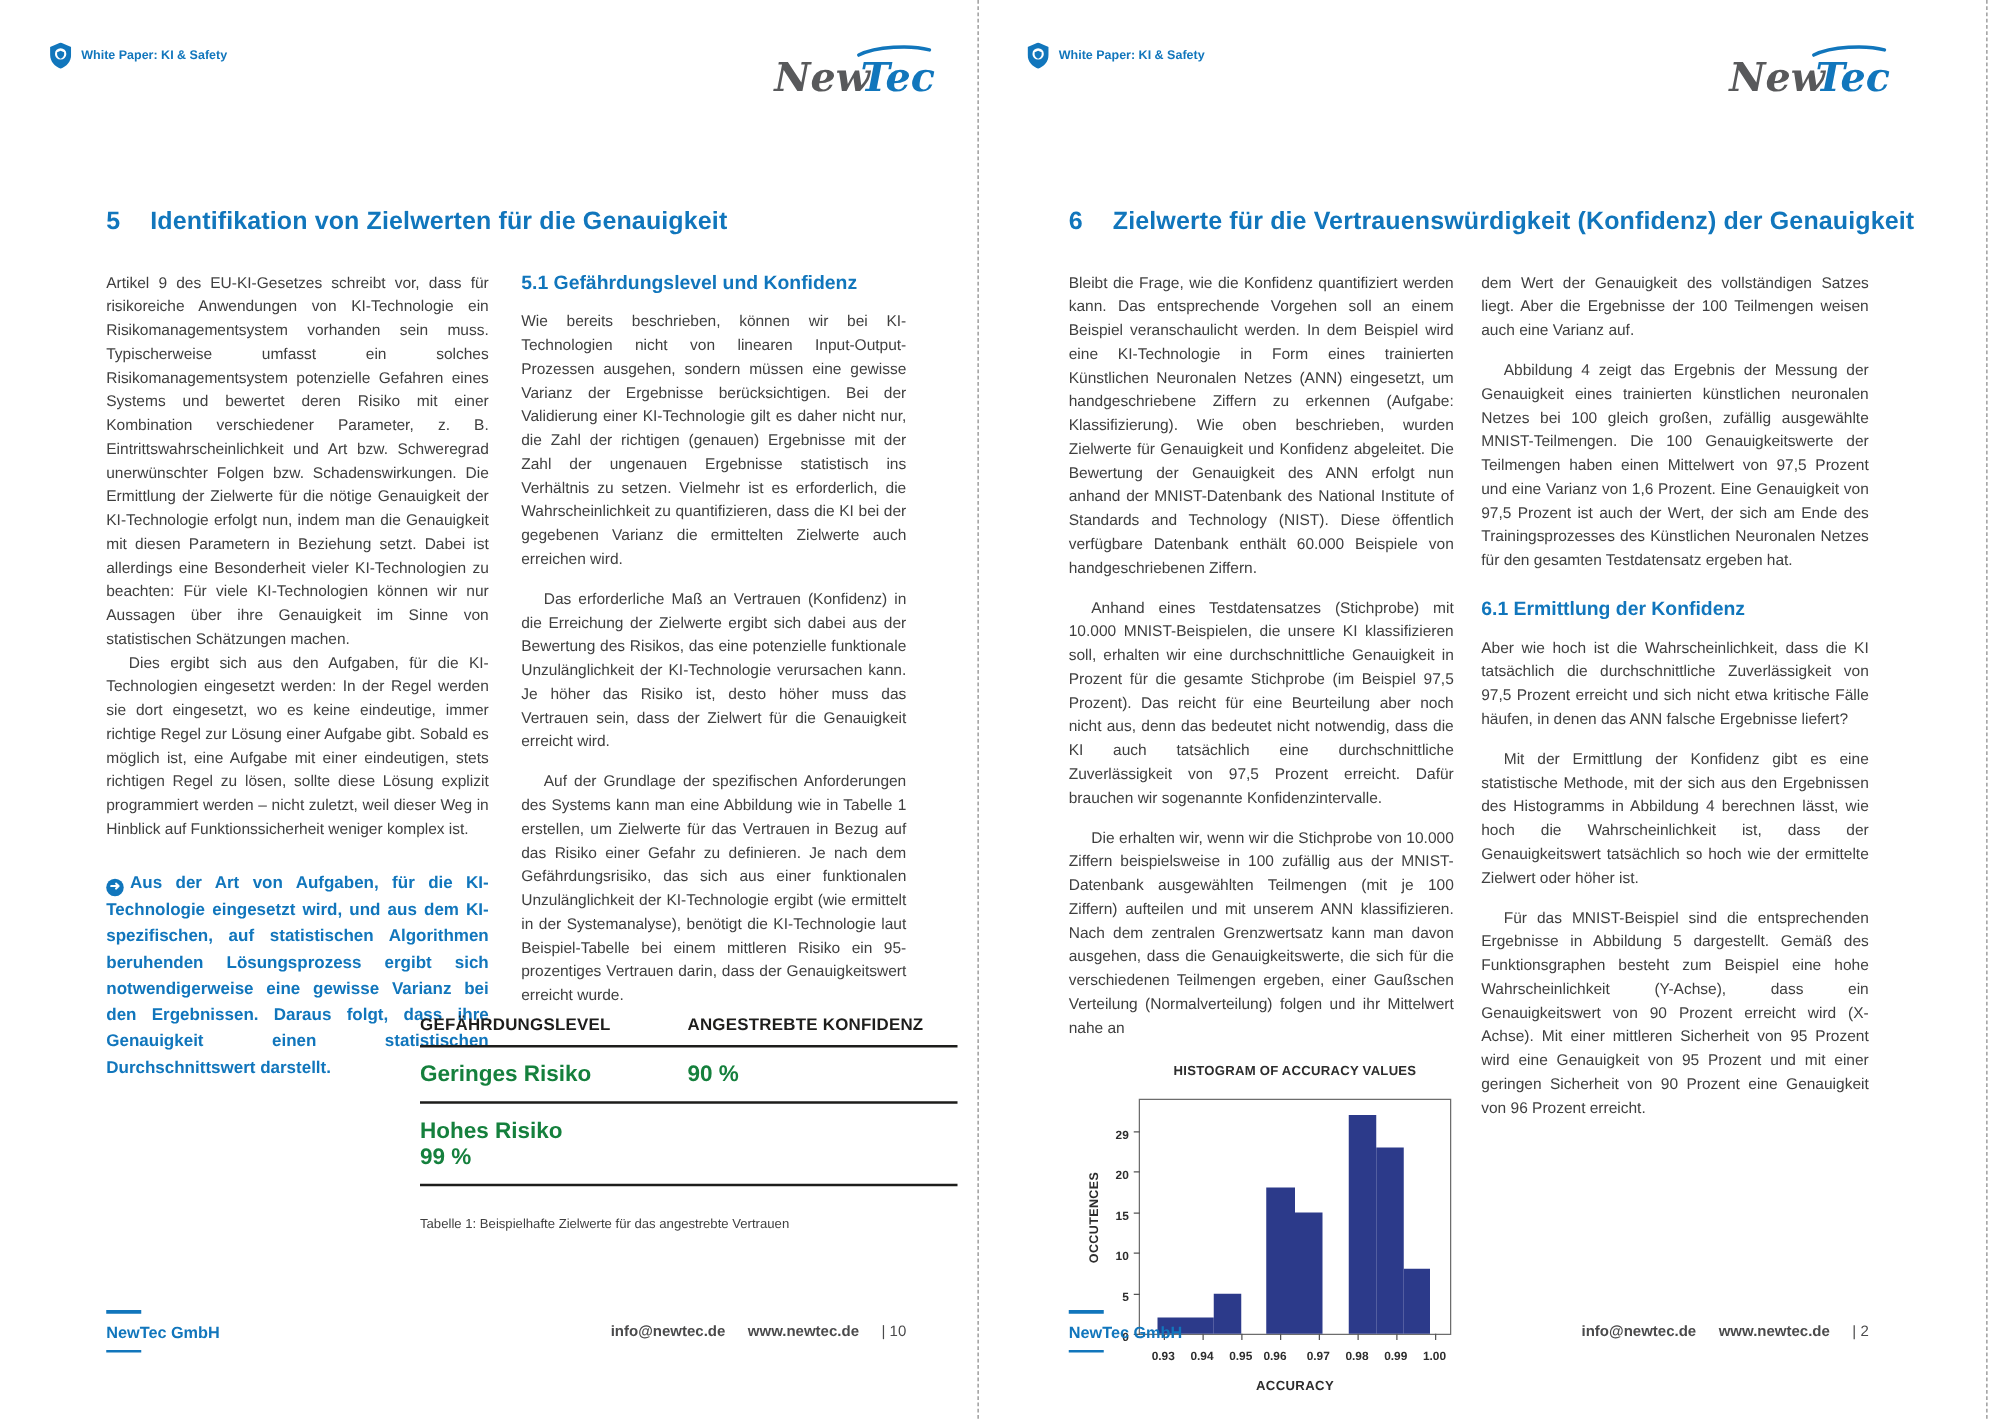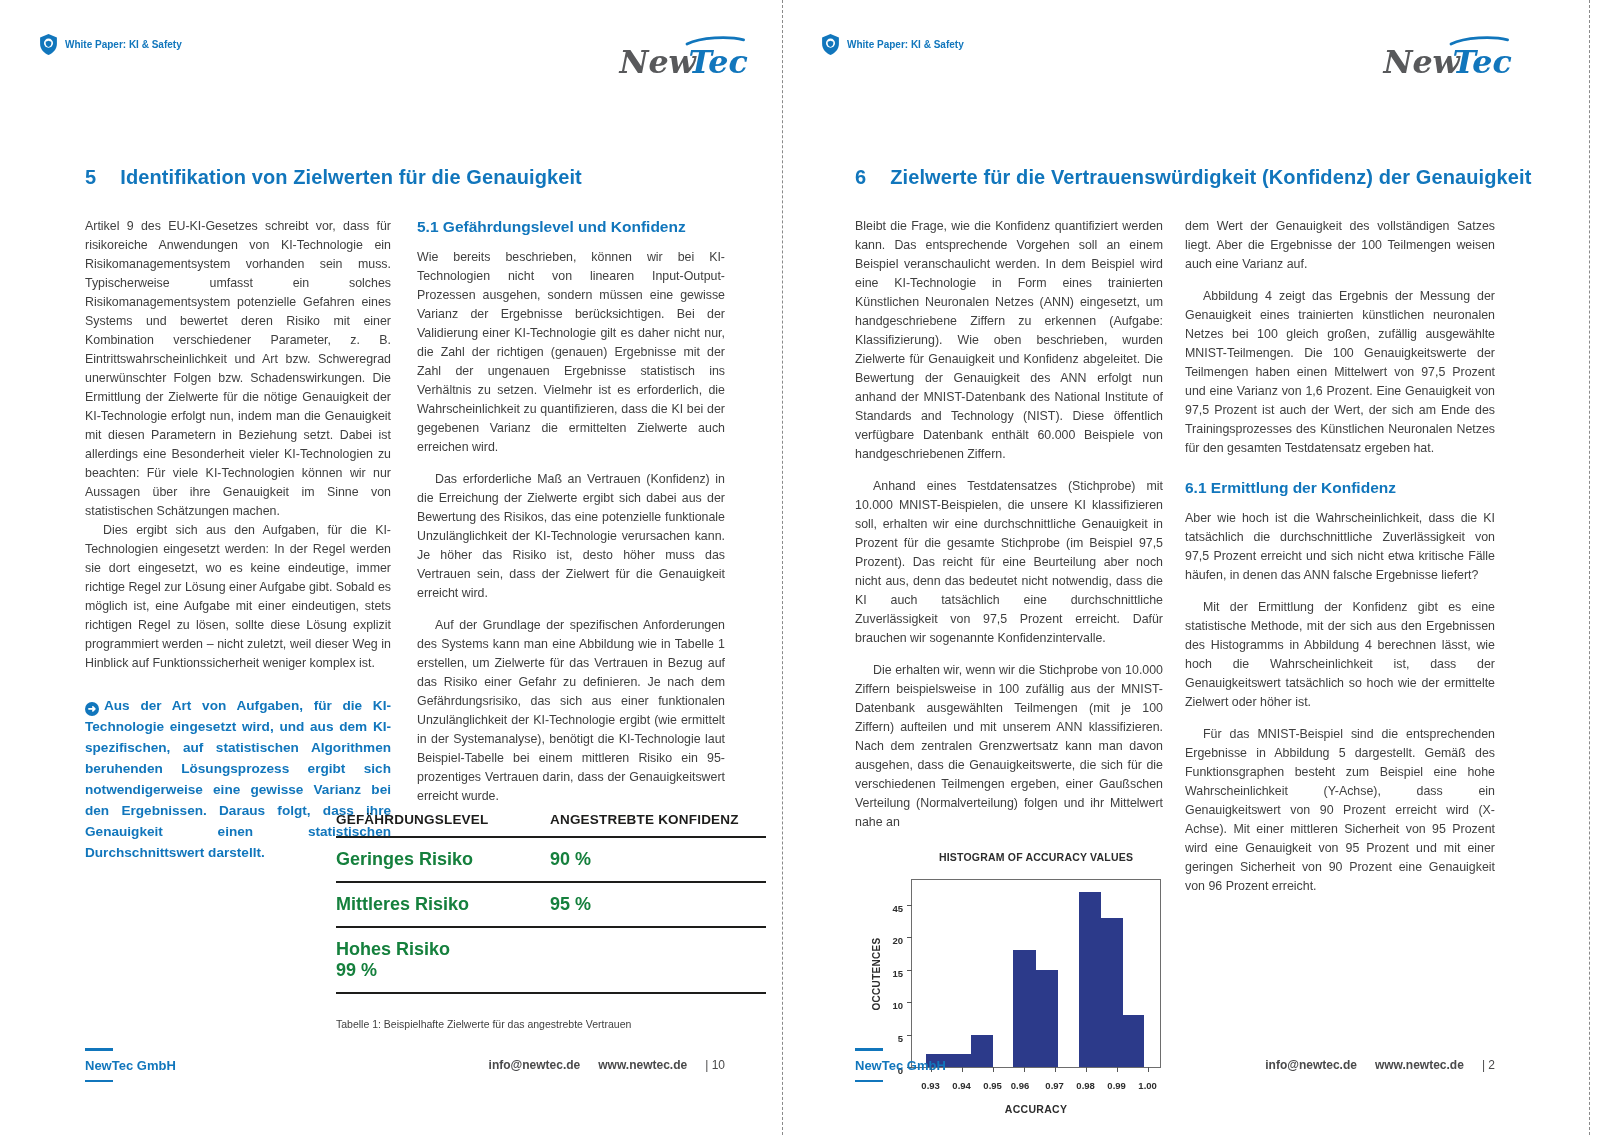--- a/index.html
+++ b/index.html
@@ -123,24 +123,20 @@
   </div>
 
   <div class="tbl">
     <div class="trow thead">
       <span class="c1">GEFÄHRDUNGSLEVEL</span>
       <span class="c2">ANGESTREBTE KONFIDENZ</span>
     </div>
     <div class="trow tdata">
       <span class="c1">Geringes Risiko</span>
       <span class="c2">90 %</span>
-    </div>
-    <div class="trow tdata">
-      <span class="c1">Mittleres Risiko</span>
-      <span class="c2">95 %</span>
     </div>
     <div class="trow tdata last">
       <span class="c1">Hohes Risiko</span>
       <span class="c2">99 %</span>
     </div>
     <div class="tbl-cap">Tabelle 1: Beispielhafte Zielwerte für das angestrebte Vertrauen</div>
   </div>
 
   <div class="footer">
     <div class="company">
@@ -199,21 +195,21 @@
             <div class="ytick-lab" style="top: 181px;">0</div>
             <div class="ytick-line" style="top: 154.5px;"></div>
             <div class="ytick-lab" style="top: 148.5px;">5</div>
             <div class="ytick-line" style="top: 122.1px;"></div>
             <div class="ytick-lab" style="top: 116.1px;">10</div>
             <div class="ytick-line" style="top: 89.6px;"></div>
             <div class="ytick-lab" style="top: 83.6px;">15</div>
             <div class="ytick-line" style="top: 57.1px;"></div>
             <div class="ytick-lab" style="top: 51.1px;">20</div>
             <div class="ytick-line" style="top: 24.7px;"></div>
-            <div class="ytick-lab" style="top: 18.7px;">45</div>
+            <div class="ytick-lab" style="top: 18.7px;">29</div>
             <div class="xtick-line" style="left: 18.6px;"></div>
             <div class="xtick-lab" style="left: 1.6px;">0.93</div>
             <div class="xtick-line" style="left: 49.6px;"></div>
             <div class="xtick-lab" style="left: 32.6px;">0.94</div>
             <div class="xtick-line" style="left: 80.6px;"></div>
             <div class="xtick-lab" style="left: 63.6px;">0.95</div>
             <div class="xtick-line" style="left: 111.6px;"></div>
             <div class="xtick-lab" style="left: 91px;">0.96</div>
             <div class="xtick-line" style="left: 142.6px;"></div>
             <div class="xtick-lab" style="left: 125.6px;">0.97</div>

